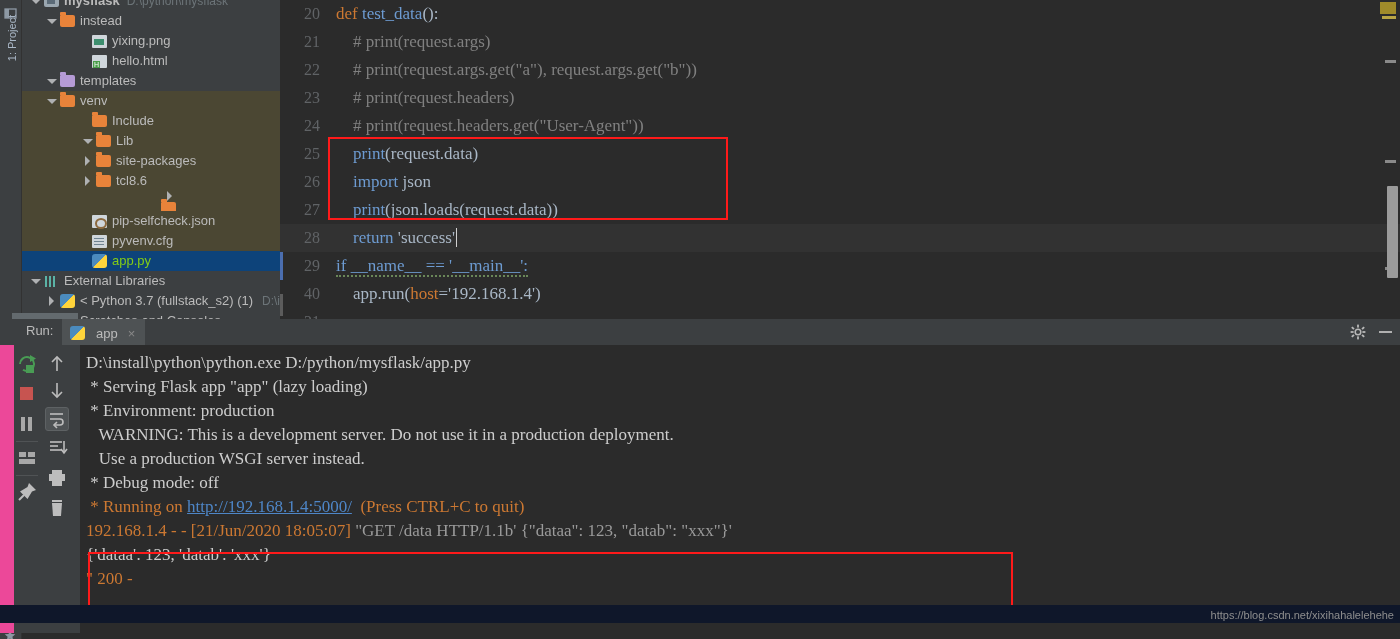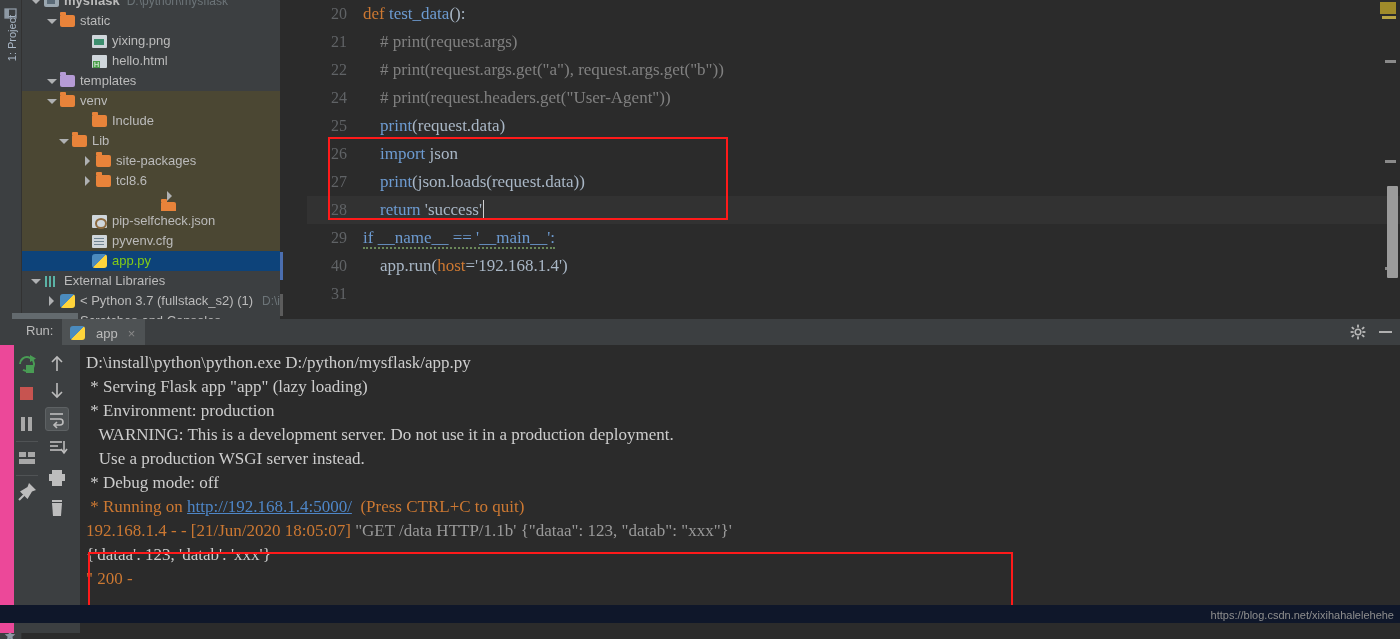--- a/index.html
+++ b/index.html
@@ -102,21 +102,20 @@
   
   .editor {
     position:absolute; left:280px; top:0; width:1120px; height:325px;
     background:#2b2b2b; overflow:hidden;
     font-family:"Liberation Serif", serif;
   }
   .eline {
     position:relative; height:28px; line-height:28px;
     font-size:17px; color:#a9b7c6; white-space:pre;
     font-family:"Liberation Serif", serif;
-    margin-left:27px;
   }
   .eline.curline { background:#323232; }
   .gut {
     display:inline-block; width:40px; text-align:right; color:#606366;
     font-size:16px; margin-right:16px;
     font-family:"Liberation Serif", serif;
   }
   .kw   { color:#cc7832; }
   .kwb  { color:#6d9bd1; }
   .fn   { color:#6d9bd1; }
@@ -219,21 +218,21 @@
   <div class="tree" id="tree">
       <div class="trow" style="padding-left: 8px; margin-top: -9px;">
         <span class="arrow down"></span>
         <span class="ico module"></span>
         <span class="tlabel" style="font-weight: 700;">mysflask</span>
         <span class="tpath">D:\python\mysflask</span>
       </div>
       <div class="trow" style="padding-left: 24px;">
         <span class="arrow down"></span>
         <span class="ico folder"></span>
-        <span class="tlabel">static</span>
+        <span class="tlabel">instead</span>
       </div>
       <div class="trow" style="padding-left: 56px;">
         <span class="arrow"></span>
         <span class="ico png"></span>
         <span class="tlabel">yixing.png</span>
       </div>
       <div class="trow" style="padding-left: 56px;">
         <span class="arrow"></span>
         <span class="ico html"></span>
         <span class="tlabel">hello.html</span>
@@ -246,21 +245,21 @@
       <div class="trow venvgroup" style="padding-left: 24px;">
         <span class="arrow down"></span>
         <span class="ico folder"></span>
         <span class="tlabel">venv</span>
       </div>
       <div class="trow venvgroup" style="padding-left: 56px;">
         <span class="arrow"></span>
         <span class="ico folder"></span>
         <span class="tlabel">Include</span>
       </div>
-      <div class="trow venvgroup" style="padding-left: 36px; text-align: center;">
+      <div class="trow venvgroup" style="padding-left: 60px; text-align: center;">
         <span class="arrow down"></span>
         <span class="ico folder"></span>
         <span class="tlabel">Lib</span>
       </div>
       <div class="trow venvgroup" style="padding-left: 60px;">
         <span class="arrow right"></span>
         <span class="ico folder"></span>
         <span class="tlabel">site-packages</span>
       </div>
       <div class="trow venvgroup" style="padding-left: 60px;">
@@ -305,20 +304,21 @@
         <span class="tlabel">Scratches and Consoles</span>
       </div>
     </div>
   <div class="scratch-hl"></div>
 
   <div class="editor">
     <div id="editor-lines">
         <div class="eline"><span class="gut">20</span><span><span class="kw">def </span><span class="fn">test_data</span><span class="txt">():</span></span></div>
         <div class="eline"><span class="gut">21</span><span><span class="cmt">    # print(request.args)</span></span></div>
         <div class="eline"><span class="gut">22</span><span><span class="cmt">    # print(request.args.get("a"), request.args.get("b"))</span></span></div>
+        <div class="eline"><span class="gut">23</span><span><span class="cmt">    # print(request.headers)</span></span></div>
         <div class="eline"><span class="gut">24</span><span><span class="cmt">    # print(request.headers.get("User-Agent"))</span></span></div>
         <div class="eline"><span class="gut">25</span><span><span class="txt">    </span><span class="fn">print</span><span class="txt">(request.data)</span></span></div>
         <div class="eline"><span class="gut">26</span><span><span class="txt">    </span><span class="kwb">import</span><span class="txt"> json</span></span></div>
         <div class="eline"><span class="gut">27</span><span><span class="txt">    </span><span class="fn">print</span><span class="txt">(json.loads(request.data))</span></span></div>
         <div class="eline curline"><span class="gut">28</span><span><span class="txt">    </span><span class="kwb">return</span><span class="strg"> 'success'</span></span><span class="caret"></span></div>
         <div class="eline"><span class="gut">29</span><span class="squig"><span class="kwb">if __name__ == '__main__':</span></span></div>
         <div class="eline"><span class="gut">40</span><span><span class="txt">    app.run(</span><span class="param">host</span><span class="txt">=</span><span class="strg">'192.168.1.4'</span><span class="txt">)</span></span></div>
         <div class="eline"><span class="gut">31</span><span><span class="txt"></span></span></div>
       </div>
 

